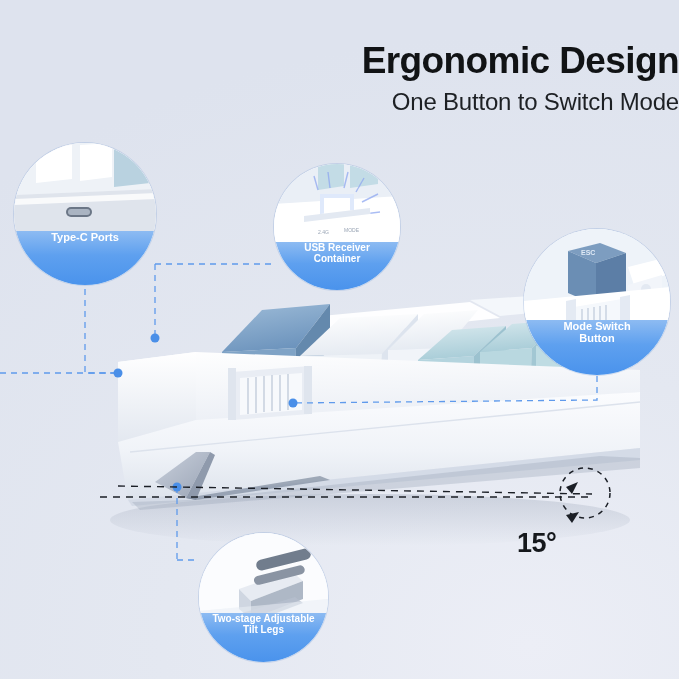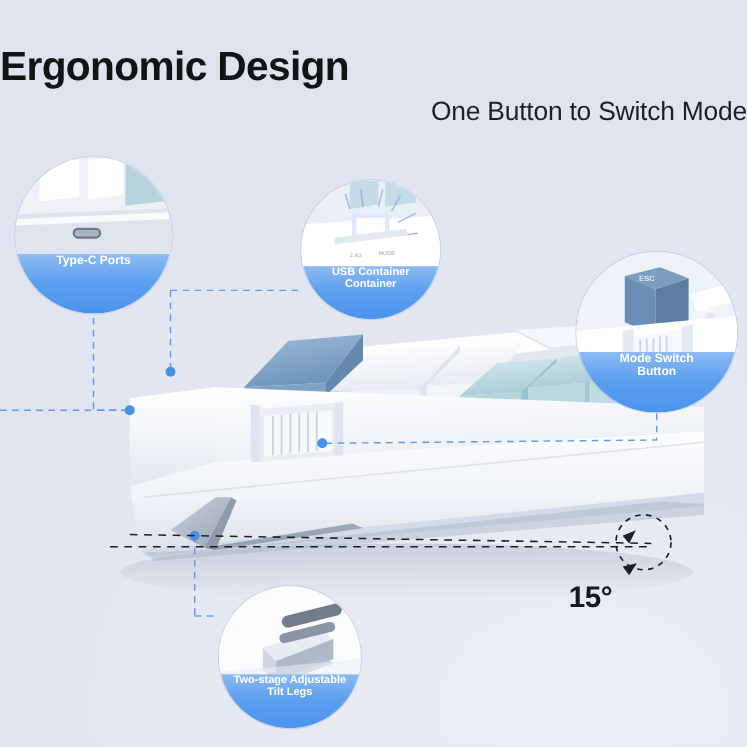--- a/index.html
+++ b/index.html
@@ -10,21 +10,21 @@
     overflow:hidden;
   }
   #stage{
     position:relative;width:679px;height:679px;
     background:
       radial-gradient(120% 90% at 78% 95%, #eceef6 0%, #e4e8f1 45%, #dee3ee 100%);
     overflow:hidden;
   }
   
   .title{
-    position:absolute;left:0;right:0;top:40px;text-align:left;
+    position:absolute;left:0;right:0;top:40px;text-align:right;
     font-size:37px;font-weight:bold;color:#111315;letter-spacing:-0.6px;
   }
   .subtitle{
     position:absolute;left:0;right:0;top:88px;text-align:right;
     font-size:24px;font-weight:400;color:#1d2024;letter-spacing:-0.2px;
   }
   
   #lines{position:absolute;left:0;top:0;width:679px;height:679px;}
   
   .callout{position:absolute;border-radius:50%;overflow:hidden;
@@ -252,21 +252,21 @@
       </g>
 
       <path d="M30 52 L96 44 L98 78 L32 88 Z" fill="#ffffff"></path>
       <path d="M30 52 L96 44 L96 50 L30 58 Z" fill="#e3e9f2"></path>
       <text x="44" y="70" font-family="Liberation Sans, sans-serif" font-size="5" fill="#9aa5b5">2.4G</text>
       <text x="70" y="68" font-family="Liberation Sans, sans-serif" font-size="5" fill="#9aa5b5">MODE</text>
       <path d="M0 92 L126 78 L126 126 L0 126 Z" fill="#d7e9fa"></path>
     </svg>
     <div class="banner" style="font-size:10px;">
       <div>
-        <span>USB Container</span>
+        <span>USB Receiver</span>
         <span>Container</span>
       </div>
     </div>
   </div>
 
   <div class="callout" style="left:524px;top:229px;width:146px;height:146px;">
     <svg class="photo" viewBox="0 0 146 146">
       <rect width="146" height="146" fill="#f2f6fb"></rect>
       <path d="M0 0 L146 0 L146 60 L0 72 Z" fill="#eef3f9"></path>
 

